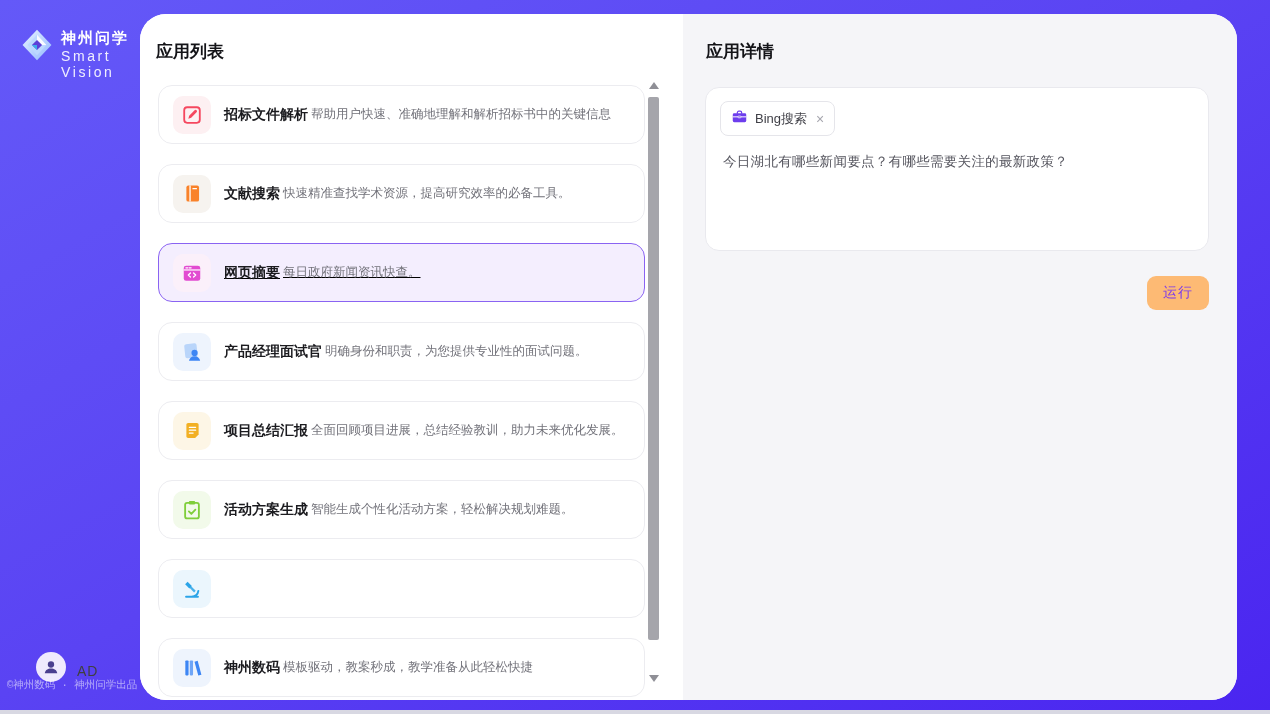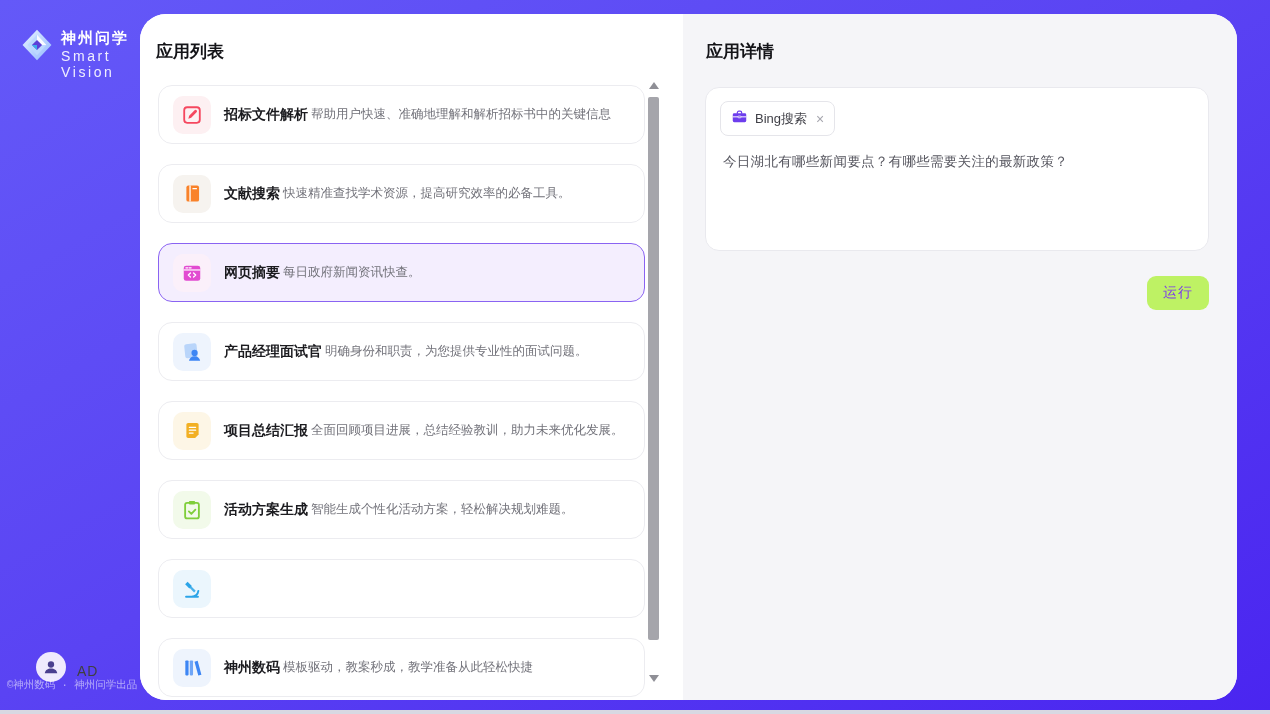--- a/index.html
+++ b/index.html
@@ -26,21 +26,21 @@
   .content { position:absolute; left:140px; top:14px; right:33px; bottom:14px;
              background:#fff; border-radius:26px; overflow:hidden; display:flex; z-index:2; }
 
   
   .list-pane { width:543px; flex-shrink:0; position:relative; background:#fff; }
   .pane-title { font-size:17px; font-weight:bold; color:#141418; }
   .list-pane .pane-title { margin:26px 0 0 16px; }
   .cards { position:absolute; top:71px; left:18px; right:38px; bottom:0; overflow:hidden; }
   .app-card { height:59px; border:1px solid #ececf0; border-radius:14px; margin-bottom:20px;
               display:flex; align-items:center; gap:13px; padding:0 14px; background:#fff; cursor:pointer; }
-  .app-card.selected { background:#f4eefe; border:1.3px solid #8a63f2; }
+  .app-card.selected { background:#f4eefe; border:1.3px solid #8a63f2;text-decoration:underline; }
   .app-tile { width:38px; height:38px; border-radius:10px; background:#f3f4f8;
               display:flex; align-items:center; justify-content:center; flex-shrink:0; }
   .app-texts { display:flex; flex-direction:row; gap:3px; min-width:0; }
   .app-title { font-size:14px; font-weight:bold; color:#1b1b1f; }
   .app-desc { font-size:12.5px; color:#72727a; white-space:nowrap; }
 
   .scrollbar { position:absolute; top:68px; right:24px; bottom:18px; width:11px; }
   .sb-up, .sb-down { width:0; height:0; margin:0 auto;
     border-left:5px solid transparent; border-right:5px solid transparent; }
   .sb-up   { border-bottom:7px solid #8f8f96; }
@@ -53,21 +53,21 @@
   .input-card { margin-top:24px; height:164px; background:#fff; border:1px solid #e9e9ee; border-radius:14px;
                 padding:13px 14px 12px; display:flex; flex-direction:column; cursor:text; }
   .tag { display:inline-flex; align-items:center; gap:7px; width:fit-content;
          border:1px solid #e5e5ea; border-radius:8px; padding:6px 10px; background:#fff; }
   .tag-label { font-size:13px; color:#3f3f46; }
   .tag-close { color:#a6a6ae; font-size:14px; line-height:1; margin-left:2px; cursor:pointer; }
   .query { font-size:13.5px; color:#55555e; margin:17px 0 0 3px; letter-spacing:.3px; }
   .attach-row { margin-top:auto; display:flex; align-items:center; gap:21px; padding-left:3px; color:#9ba1ab; }
   .attach-btn { display:flex; align-items:center; justify-content:center; cursor:pointer; color:#9ba1ab; }
   .run-row { display:flex; justify-content:flex-end; margin-top:25px; }
-  .run-btn { background:#bef264; color:#7c3aed; font-size:14px; padding:8px 16px;
+  .run-btn { background:#fdba74; color:#7c3aed; font-size:14px; padding:8px 16px;
              border:none; border-radius:9px; cursor:pointer; letter-spacing:1px; }
 </style>
 </head>
 <body>
 
 <aside class="sidebar sidebar-nav">
   <div class="logo">
     <span>
       <svg viewBox="0 0 40 40" width="34" height="36">
         <defs>

